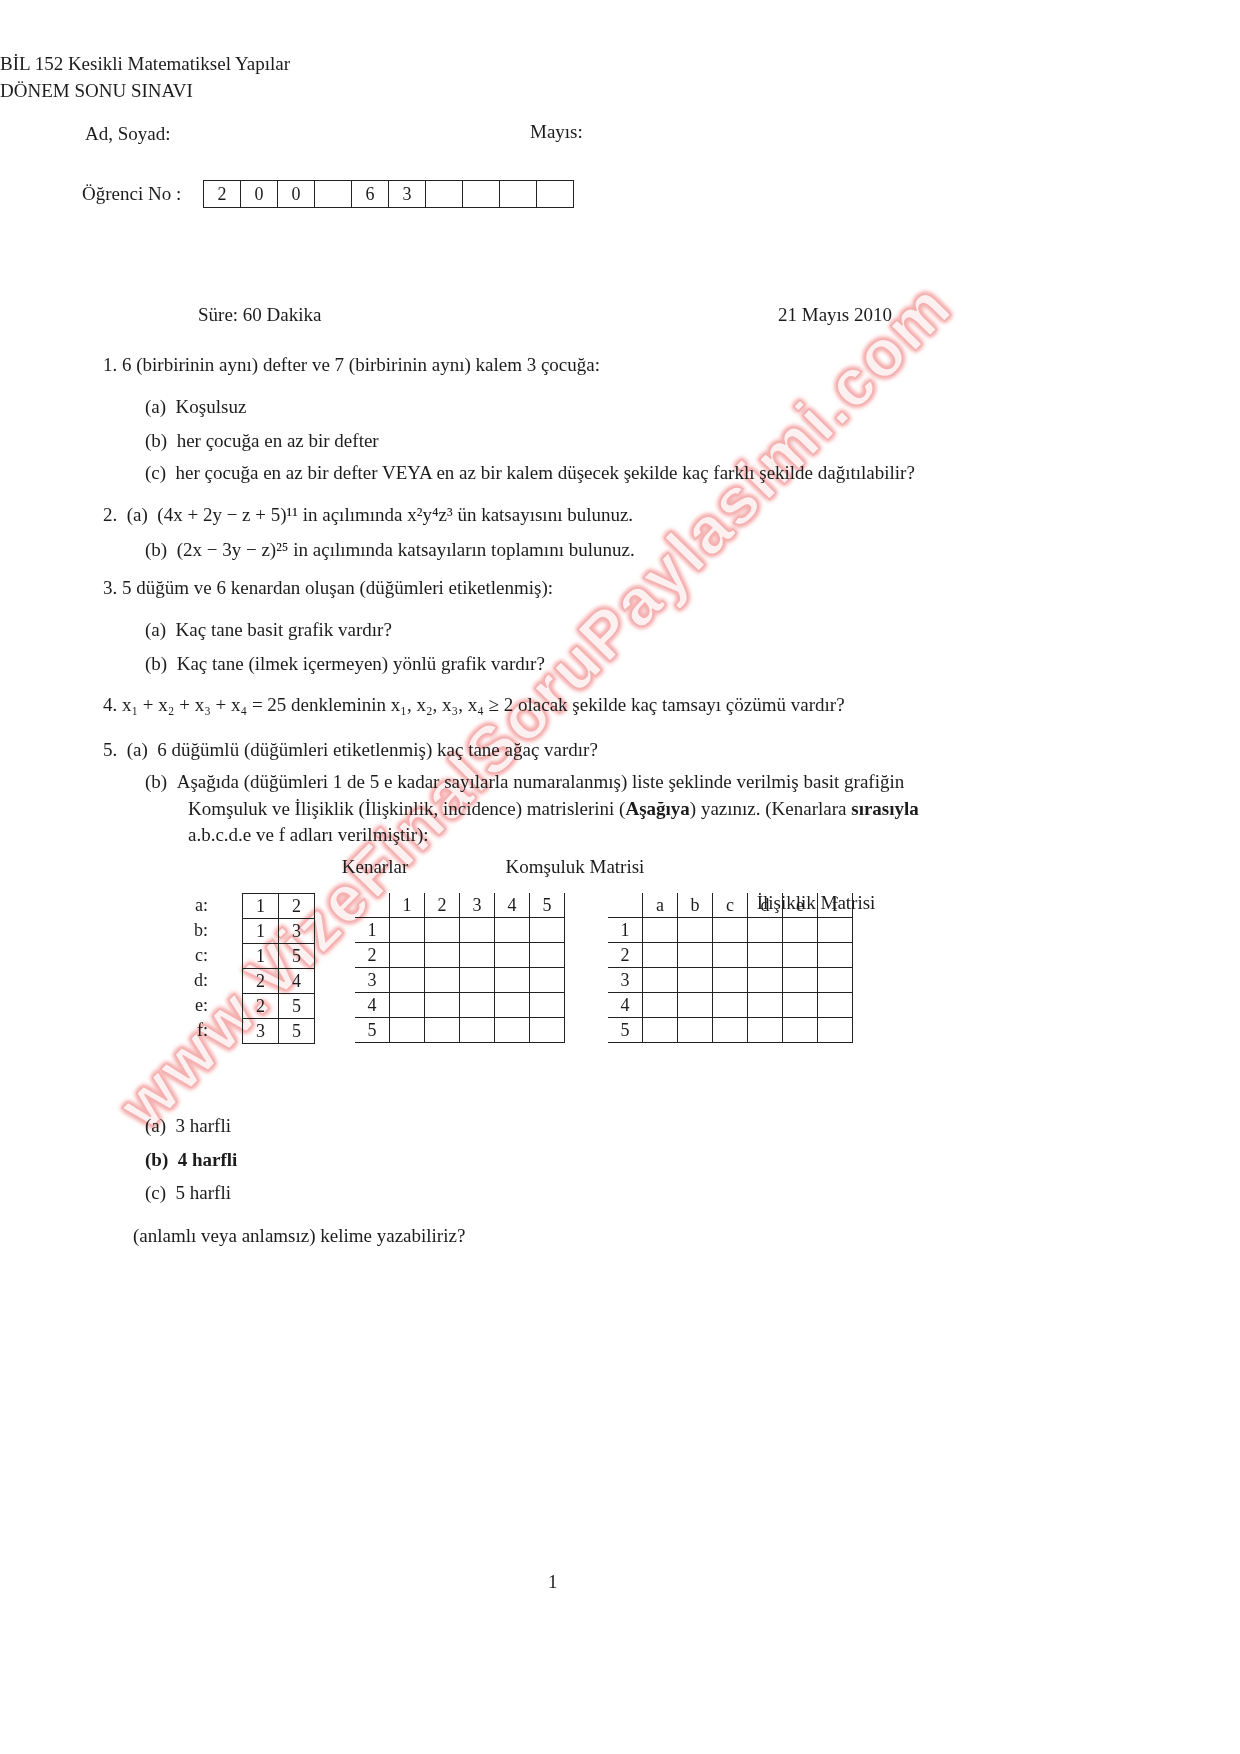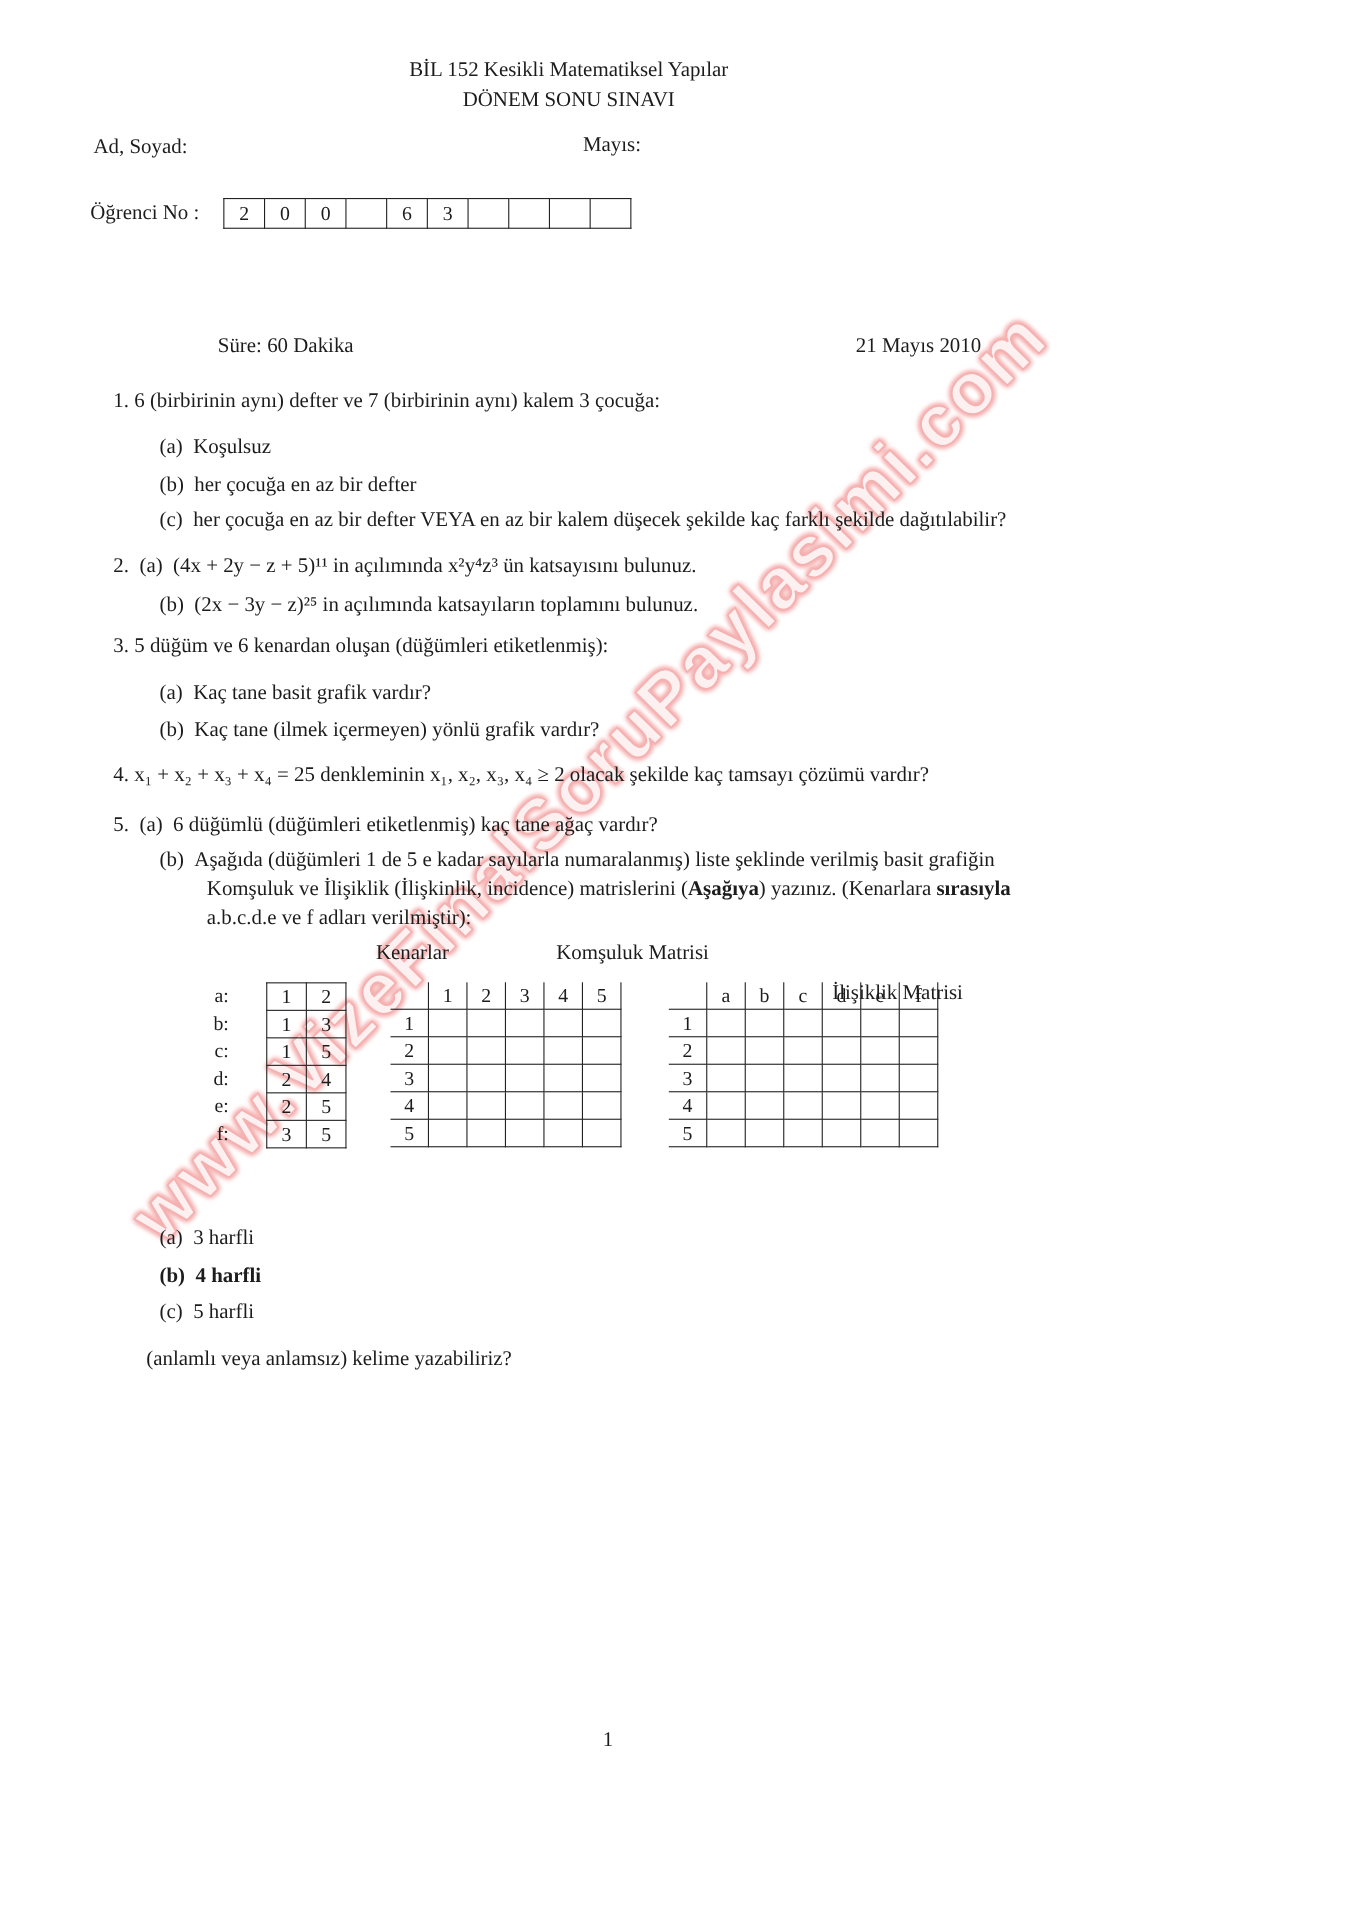--- a/index.html
+++ b/index.html
@@ -5,21 +5,21 @@
   html,body{margin:0;padding:0;background:#888;}
   #page{
     position:relative;
     width:1240px;height:1754px;
     background:#ffffff;
     font-family:"Liberation Serif","DejaVu Serif",serif;
     color:#1c1c1c;
     overflow:hidden;
   }
   .abs{position:absolute;white-space:nowrap;font-size:19px;line-height:24px;}
-  .center-col{left:0;width:1034px;text-align:center;}
+  .center-col{left:0;width:1034px;text-align:left;}
   .qno{display:inline-block;}
   
   #watermark{
     position:absolute;left:535px;top:705px;
     transform:translate(-50%,-50%) rotate(-45.5deg);
     font-family:"Liberation Sans","DejaVu Sans",sans-serif;
     font-weight:bold;font-size:66px;letter-spacing:3px;
     color:#fdf0f0;
     -webkit-text-stroke:1.5px #f5b0b0;
     text-shadow:0 0 2px #f7b6b6,0 0 7px #f2a0a0,2px 2px 4px #f8c4c4,-2px -2px 4px #f8c4c4,2px -2px 4px #f8c4c4,-2px 2px 4px #f8c4c4;

